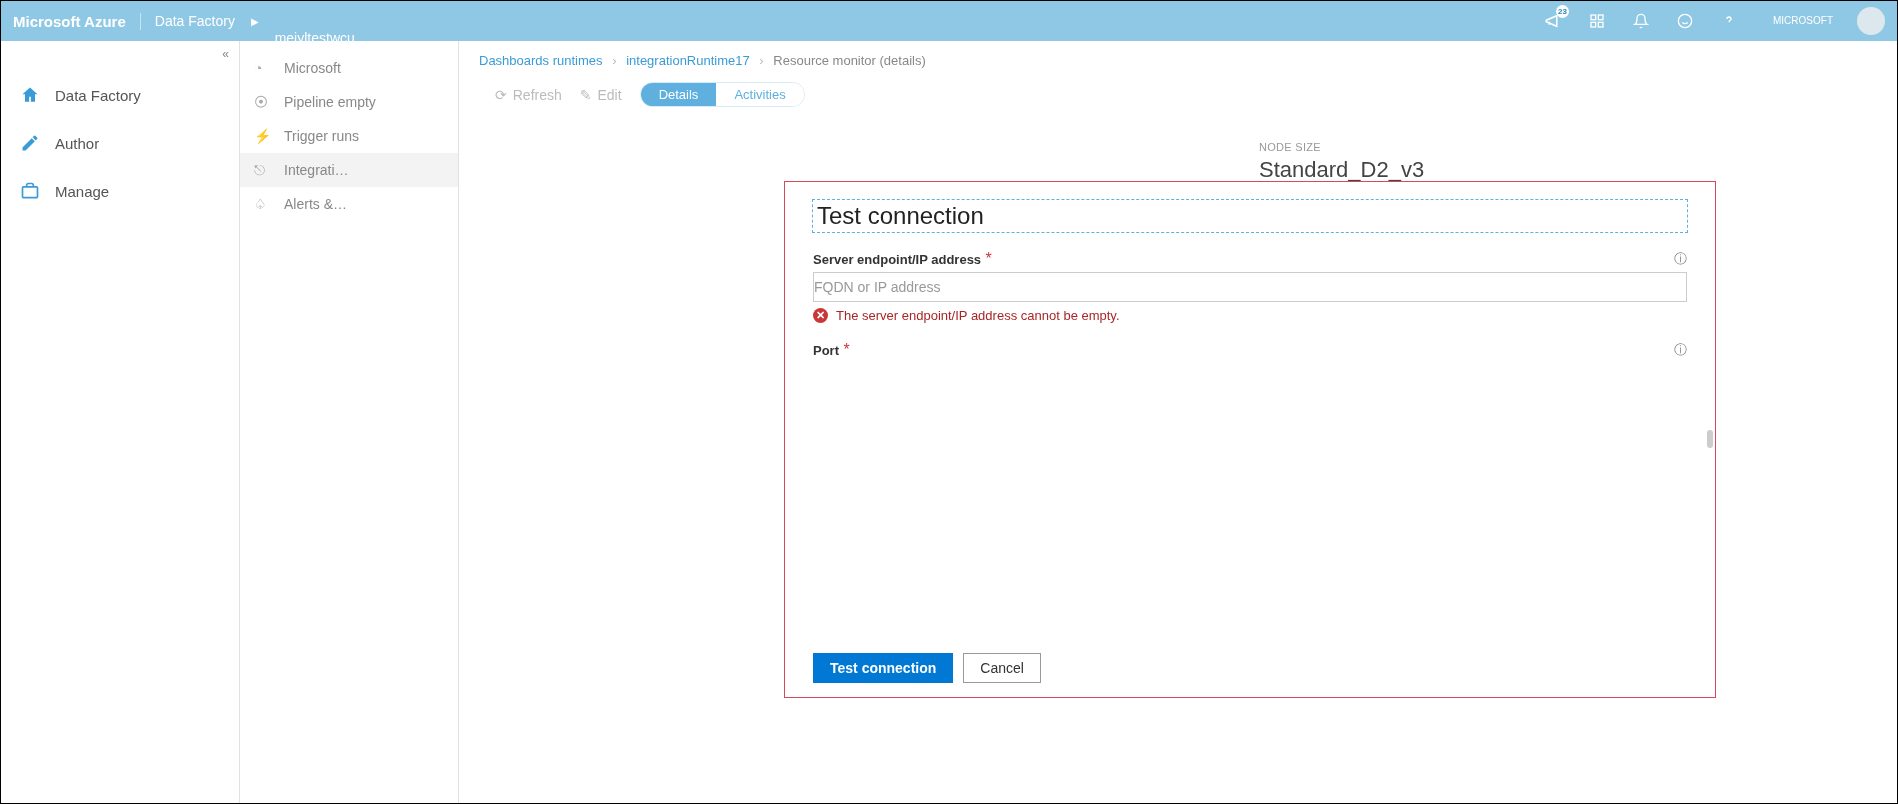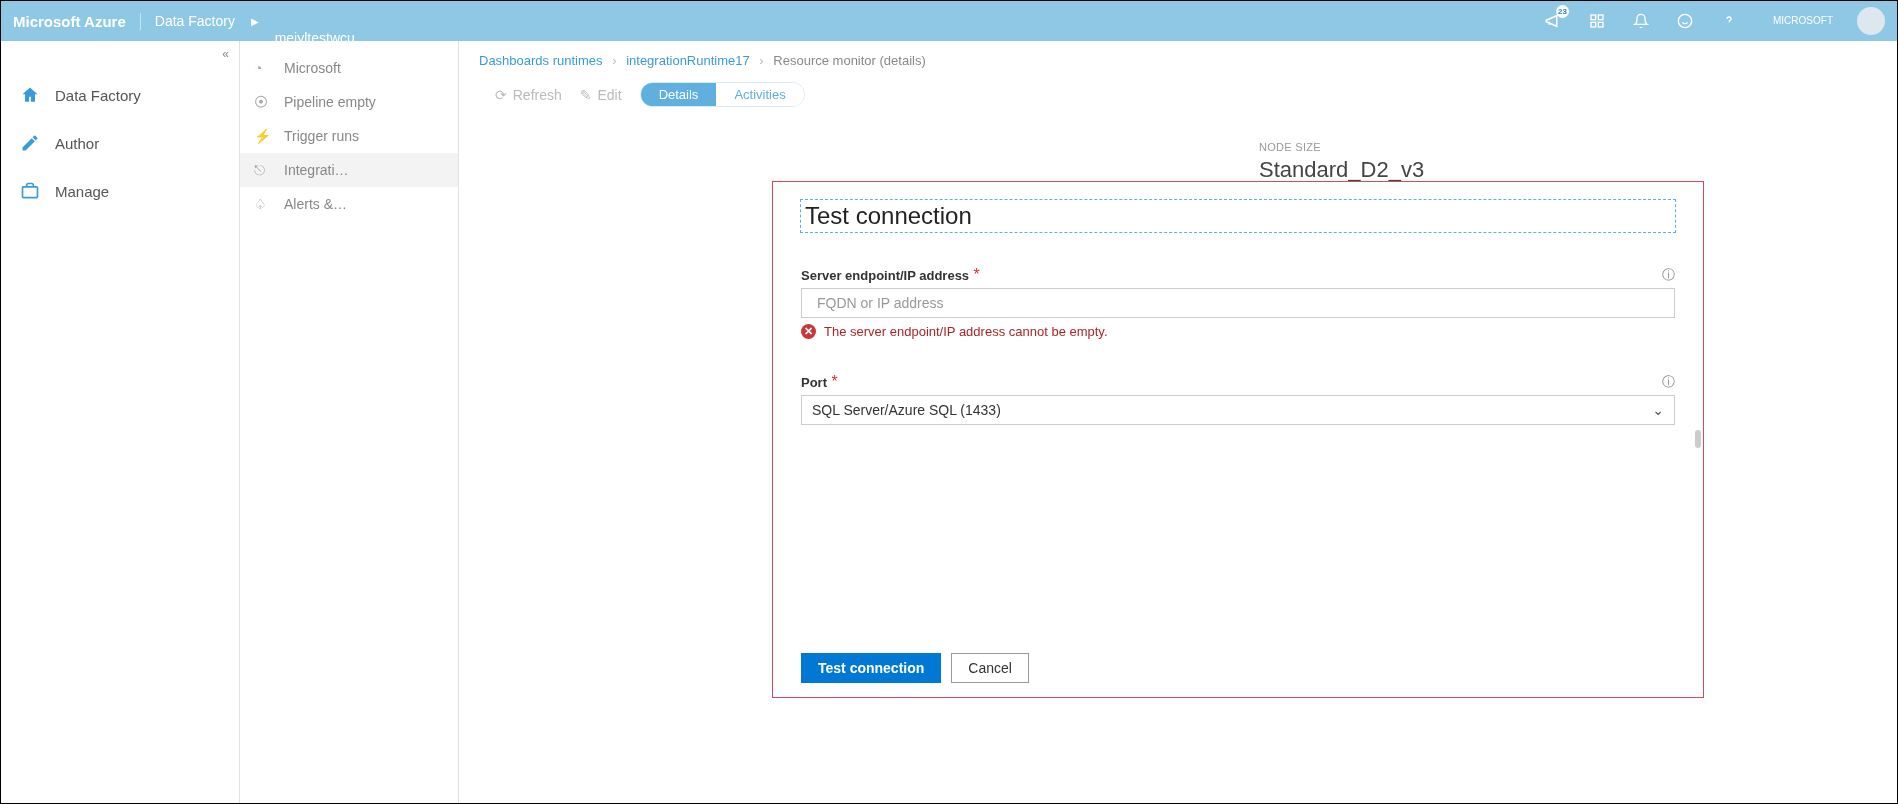--- a/index.html
+++ b/index.html
@@ -49,29 +49,29 @@
   
   
   .bg-info { position:absolute; left:800px; top:100px; color:#555;}
   .bg-label { font-size:11px; color:#999; letter-spacing:.3px;}
   .bg-val1 { font-size:22px; margin-top:4px; color:#444;}
   .bg-val2 { font-size:20px; color:#555;}
   .bg-table-h { position:absolute; left:830px; top:450px; font-size:11px; color:#888; display:flex; gap:18px;}
   .bg-table-r { position:absolute; left:830px; top:490px; font-size:13px; color:#555;}
   
   
-  .dialog { position:absolute; left:313px; top:140px; width:932px; height:517px; background:#fff; border:1px solid #d44a5a; padding:18px 28px 14px 28px; display:flex; flex-direction:column;gap:16px;}
+  .dialog { position:absolute; left:325px; top:140px; width:932px; height:517px; background:#fff; border:1px solid #d44a5a; padding:18px 28px 14px 28px; display:flex; flex-direction:column;}
   .dialog h1 { font-size:24px; font-weight:400; outline:1px dashed #5fb0de; padding:2px 4px; color:#222;}
   
   .field { margin-top:18px;}
   .field-label-row { display:flex; align-items:center; justify-content:space-between;}
   .field-label { font-size:13px; font-weight:600; color:#333;}
   .req { color:#c93838;}
   .info-ic { color:#888; font-size:13px;}
-  .text-input { width:100%; height:30px; border:1px solid #ccc; padding:0 15px; font-size:14px; color:#333; margin-top:4px;}
+  .text-input { width:100%; height:30px; border:1px solid #ccc; padding:0 0; font-size:14px; color:#333; margin-top:4px;}
   .text-input::placeholder { color:#999;}
   .err-row { display:flex; align-items:center; gap:8px; margin-top:6px; color:#a92626; font-size:13px;}
   .err-ic { width:15px; height:15px; border-radius:50%; background:#c93838; color:#fff; display:flex; align-items:center; justify-content:center; font-size:11px; font-weight:bold;}
   
   .select-wrap { position:relative; margin-top:4px;}
   .select-input { width:100%; height:30px; border:1px solid #ccc; padding:0 10px; font-size:14px; color:#333; background:#fff; display:flex; align-items:center; justify-content:space-between;}
   .chev { color:#555;}
   
   .dialog-footer { margin-top:auto; display:flex; gap:10px;}
   .btn { height:30px; padding:0 16px; font-size:14px; border:1px solid #999; background:#fff; color:#333; cursor:pointer; display:flex; align-items:center;}
@@ -238,26 +238,20 @@
       </div>
 
       <div class="field">
         <div class="field-label-row">
           <div>
             <span class="field-label">Port</span>
             <span class="req"> *</span>
           </div>
           <span class="info-ic">ⓘ</span>
         </div>
-        <div class="select-wrap">
-          <div class="select-input">
-            <span>SQL Server/Azure SQL (1433)</span>
-            <span class="chev">⌄</span>
-          </div>
-        </div>
       </div>
 
       <div class="scroll-thumb"></div>
 
       <div class="dialog-footer">
         <button class="btn primary">Test connection</button>
         <button class="btn">Cancel</button>
       </div>
     </div>
   </div>

